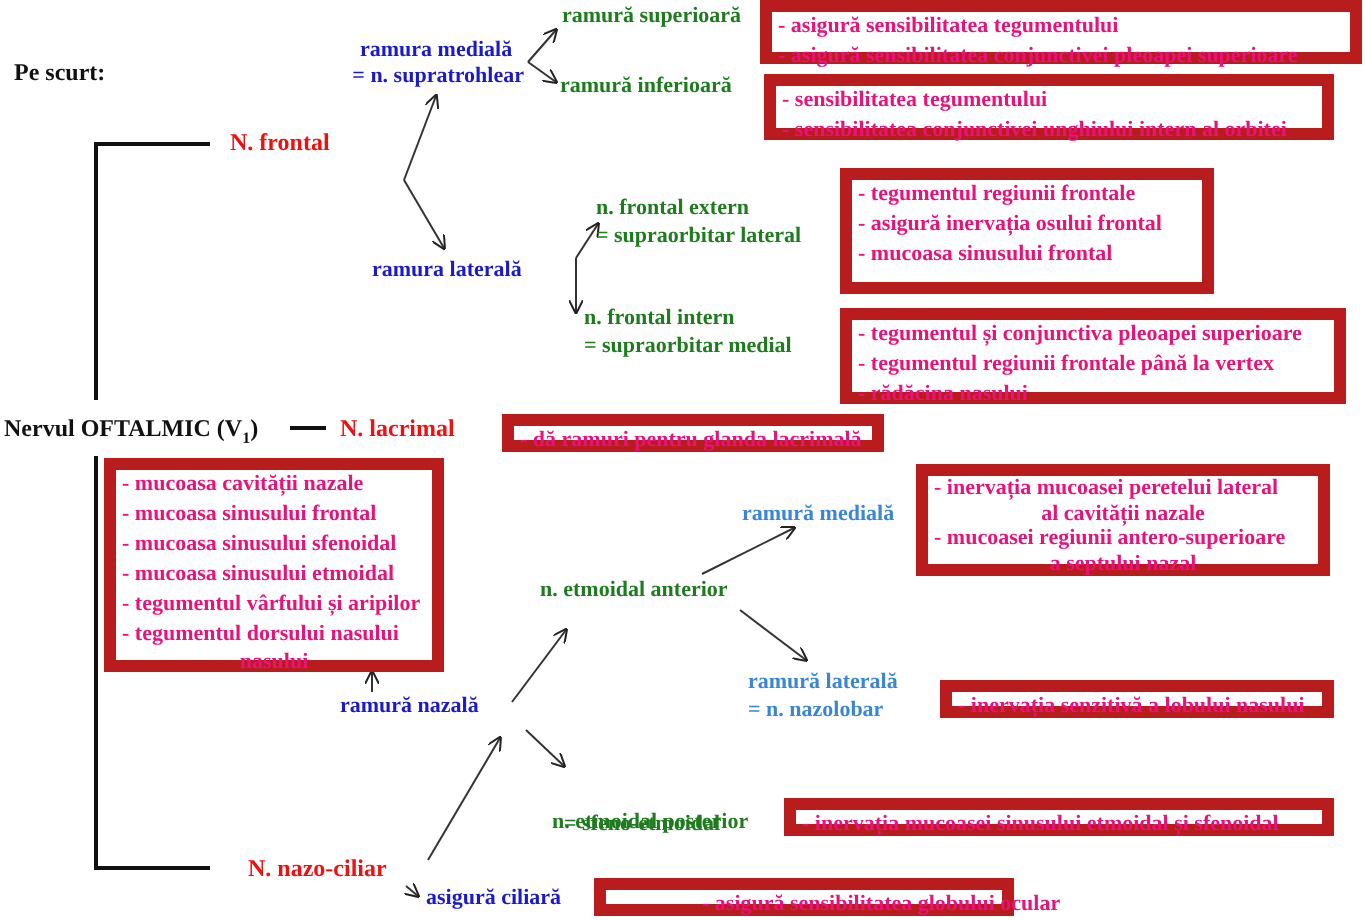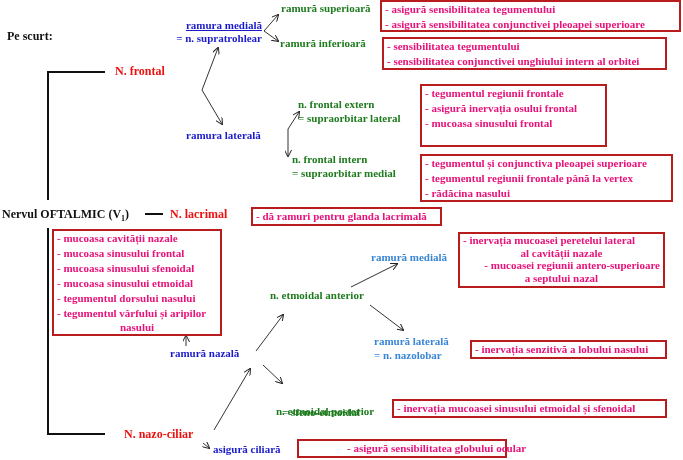--- a/index.html
+++ b/index.html
@@ -4,21 +4,21 @@
 <style>
   html, body { margin:0; padding:0; background:#ffffff; }
   body { width:683px; height:460px; position:relative; overflow:hidden;
          font-family:"Liberation Serif", "DejaVu Serif", serif; font-weight:bold; font-size:11px; }
   .t { position:absolute; white-space:nowrap; line-height:13px; }
   .black { color:#111111; }
   .red { color:#ee1111; font-size:12px; }
   .blue { color:#1a1acc; }
   .lblue { color:#3a86d6; }
   .green { color:#1e7b1e; }
-  .box { position:absolute; border:2px solid #b91c1c; color:#e8127a; background:#fff;
+  .box { position:absolute; border:6px solid #b91c1c; color:#e8127a; background:#fff;
          padding:0 3px; box-sizing:border-box; }
   .box div { white-space:nowrap; line-height:15px; }
   .box .c { text-align:center; }
   svg#lines { position:absolute; left:0; top:0; }
 </style>
 </head>
 <body>
 
 <svg id="lines" width="683" height="460">
   <defs>
@@ -47,21 +47,21 @@
     <line x1="351" y1="287" x2="397" y2="264"></line>
     <line x1="370" y1="305" x2="403" y2="330"></line>
   </g>
 </svg>
 
 <div class="t black" style="left:7px;top:30px;font-size:12px;">Pe scurt:</div>
 
 <div class="t black" style="left:2px;top:208px;font-size:12px;"><span>Nervul OFTALMIC (V</span><sub style="font-size:8px;">1</sub><span>)</span></div>
 
 <div class="t red" style="left:115px;top:65px;">N. frontal</div>
-<div class="t blue" style="left:180px;top:19px;text-align:right;width:82px;text-decoration:underline;">ramura medială</div>
+<div class="t blue" style="left:180px;top:19px;text-align:left;width:82px;">ramura medială</div>
 <div class="t blue" style="left:167px;top:32px;text-align:right;width:95px;">= n. supratrohlear</div>
 <div class="t green" style="left:281px;top:2px;">ramură superioară</div>
 <div class="t green" style="left:280px;top:37px;">ramură inferioară</div>
 
 <div class="box" style="left:380px;top:0px;width:301px;height:32px;">
   <div>- asigură sensibilitatea  tegumentului</div>
   <div>- asigură sensibilitatea  conjunctivei  pleoapei superioare</div>
 </div>
 <div class="box" style="left:382px;top:37px;width:285px;height:33px;">
   <div>- sensibilitatea tegumentului</div>
@@ -88,32 +88,32 @@
 <div class="t red" style="left:170px;top:208px;">N. lacrimal</div>
 <div class="box" style="left:251px;top:207px;width:191px;height:19px;">
   <div>- dă ramuri pentru glanda lacrimală</div>
 </div>
 
 <div class="box" style="left:52px;top:229px;width:170px;height:107px;">
   <div>- mucoasa cavității nazale</div>
   <div>- mucoasa sinusului frontal</div>
   <div>- mucoasa sinusului sfenoidal</div>
   <div>- mucoasa sinusului etmoidal</div>
+  <div>- tegumentul vârfului și aripilor</div>
   <div>- tegumentul dorsului nasului</div>
-  <div>- tegumentul vârfului și aripilor</div>
   <div class="c" style="line-height:12px;">nasului</div>
 </div>
 
 <div class="t blue" style="left:170px;top:347px;">ramură nazală</div>
 <div class="t green" style="left:270px;top:289px;">n. etmoidal anterior</div>
 <div class="t lblue" style="left:371px;top:251px;">ramură medială</div>
 <div class="box" style="left:458px;top:232px;width:207px;height:56px;">
   <div style="line-height:12.5px;">- inervația mucoasei peretelui  lateral</div>
   <div class="c" style="line-height:12.5px;">al cavității nazale</div>
-  <div style="line-height:12.5px;text-align:right;">- mucoasei regiunii  antero-superioare</div>
+  <div style="line-height:12.5px;">- mucoasei regiunii  antero-superioare</div>
   <div class="c" style="line-height:12.5px;">a septului nazal</div>
 </div>
 
 <div class="t lblue" style="left:374px;top:335px;">ramură laterală</div>
 <div class="t lblue" style="left:374px;top:349px;">= n. nazolobar</div>
 <div class="box" style="left:470px;top:340px;width:197px;height:19px;">
   <div>- inervația senzitivă a lobului nasului</div>
 </div>
 
 <div class="t green" style="left:276px;top:393px;margin-top:12px;">n. etmoidal posterior</div>

